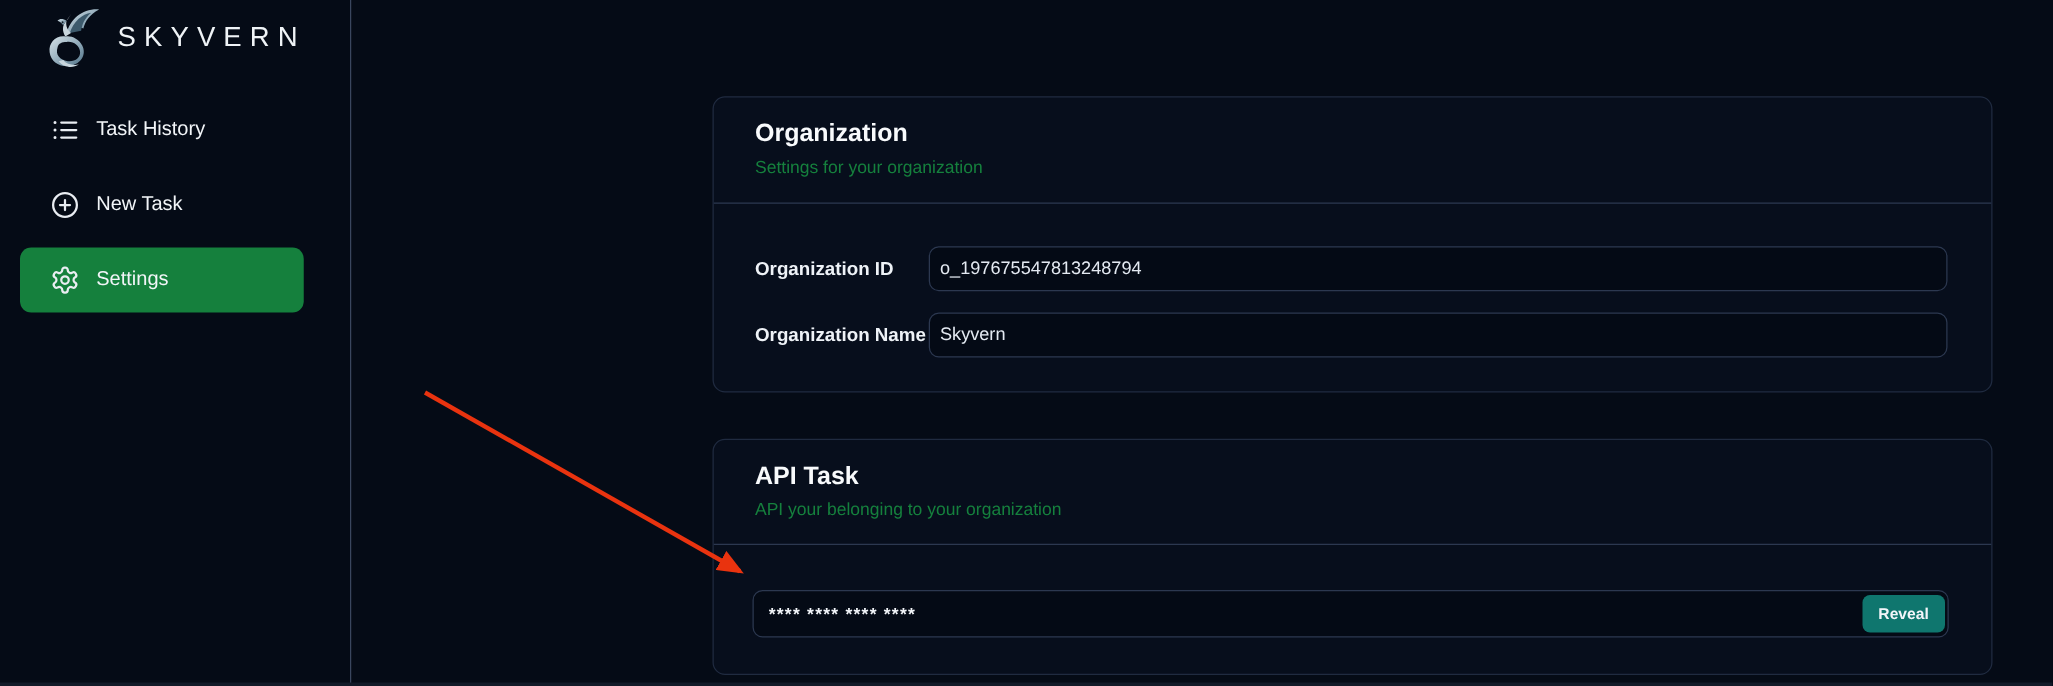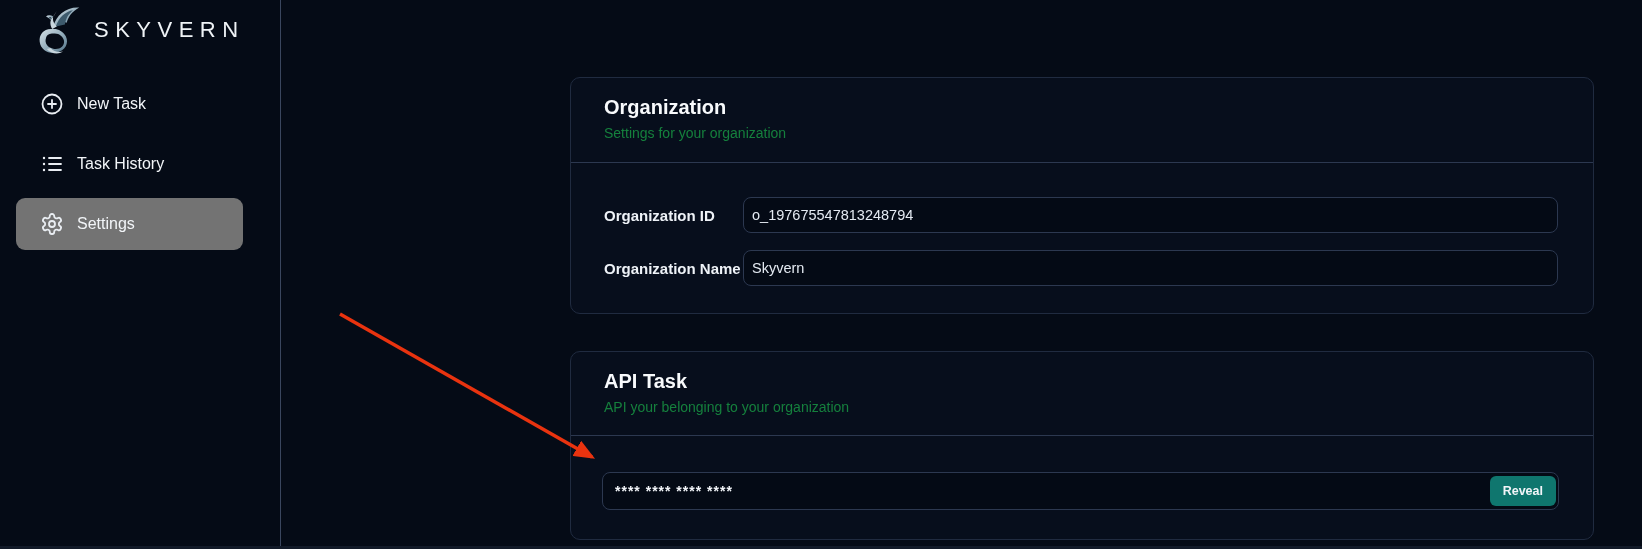--- a/index.html
+++ b/index.html
@@ -10,21 +10,21 @@
   
   .sidebar { position:absolute; left:0; top:0; width:281px; height:549px;
              background:#050b16; border-right:1px solid #3a465e; }
   .logo-row { position:absolute; left:26px; top:2px; height:56px; display:flex; align-items:center; }
   .logo-svg { width:58px; height:54px; }
   .brand { font-size:22px; letter-spacing:6.5px; font-weight:400; color:#eff3f6; margin-left:10px; }
 
   .nav { position:absolute; left:16px; top:78px; width:227px; }
   .nav-item { height:52px; margin-bottom:8px; display:flex; align-items:center;
               padding-left:24px; border-radius:9px; cursor:pointer; color:#f2f5f8; }
-  .nav-item.active { background:#737373; }
+  .nav-item.active { background:#15803d; }
   .nav-icon { width:24px; height:24px; margin-right:13px; flex:0 0 auto; }
   .nav-icon svg { width:24px; height:24px; stroke:#e9edf2; stroke-width:1.8; fill:none;
                   stroke-linecap:round; stroke-linejoin:round; }
   .nav-label { font-size:16px; }
 
   
   .card { position:absolute; left:570px; width:1024px; background:#070e1c;
           border:1px solid #202b40; border-radius:10px; }
   .card-org { top:77px; height:237px; }
   .card-api { top:351px; height:189px; }
@@ -92,35 +92,35 @@
         <circle cx="26.5" cy="16.5" r="0.9" fill="#16222c"></circle>
       </svg>
       <span class="brand">SKYVERN</span>
     </div>
 
     <div class="nav">
 
       <div class="nav-item">
         <span class="nav-icon">
           <svg viewBox="0 0 24 24">
+            <path d="M9 6h12M9 12h12M9 18h12"></path>
+            <path d="M4 6h.01M4 12h.01M4 18h.01" stroke-width="2.4"></path>
+          </svg>
+        </span>
+        <span class="nav-label">Task History</span>
+      </div>
+
+      <div class="nav-item">
+        <span class="nav-icon">
+          <svg viewBox="0 0 24 24">
               <circle cx="12" cy="12" r="9.5"></circle>
               <path d="M8 12h8M12 8v8"></path>
             </svg>
         </span>
         <span class="nav-label">New Task</span>
-      </div>
-
-      <div class="nav-item">
-        <span class="nav-icon">
-          <svg viewBox="0 0 24 24">
-            <path d="M9 6h12M9 12h12M9 18h12"></path>
-            <path d="M4 6h.01M4 12h.01M4 18h.01" stroke-width="2.4"></path>
-          </svg>
-        </span>
-        <span class="nav-label">Task History</span>
       </div>
 
       <div class="nav-item active">
         <span class="nav-icon">
           <svg viewBox="0 0 24 24">
             <path d="M12.22 2h-.44a2 2 0 0 0-2 2v.18a2 2 0 0 1-1 1.73l-.43.25a2 2 0 0 1-2 0l-.15-.08a2 2 0 0 0-2.73.73l-.22.38a2 2 0 0 0 .73 2.73l.15.1a2 2 0 0 1 1 1.72v.51a2 2 0 0 1-1 1.74l-.15.09a2 2 0 0 0-.73 2.73l.22.38a2 2 0 0 0 2.73.73l.15-.08a2 2 0 0 1 2 0l.43.25a2 2 0 0 1 1 1.73V20a2 2 0 0 0 2 2h.44a2 2 0 0 0 2-2v-.18a2 2 0 0 1 1-1.73l.43-.25a2 2 0 0 1 2 0l.15.08a2 2 0 0 0 2.73-.73l.22-.39a2 2 0 0 0-.73-2.73l-.15-.08a2 2 0 0 1-1-1.74v-.5a2 2 0 0 1 1-1.74l.15-.09a2 2 0 0 0 .73-2.73l-.22-.38a2 2 0 0 0-2.73-.73l-.15.08a2 2 0 0 1-2 0l-.43-.25a2 2 0 0 1-1-1.73V4a2 2 0 0 0-2-2z"></path>
             <circle cx="12" cy="12" r="3"></circle>
           </svg>
         </span>
         <span class="nav-label">Settings</span>

